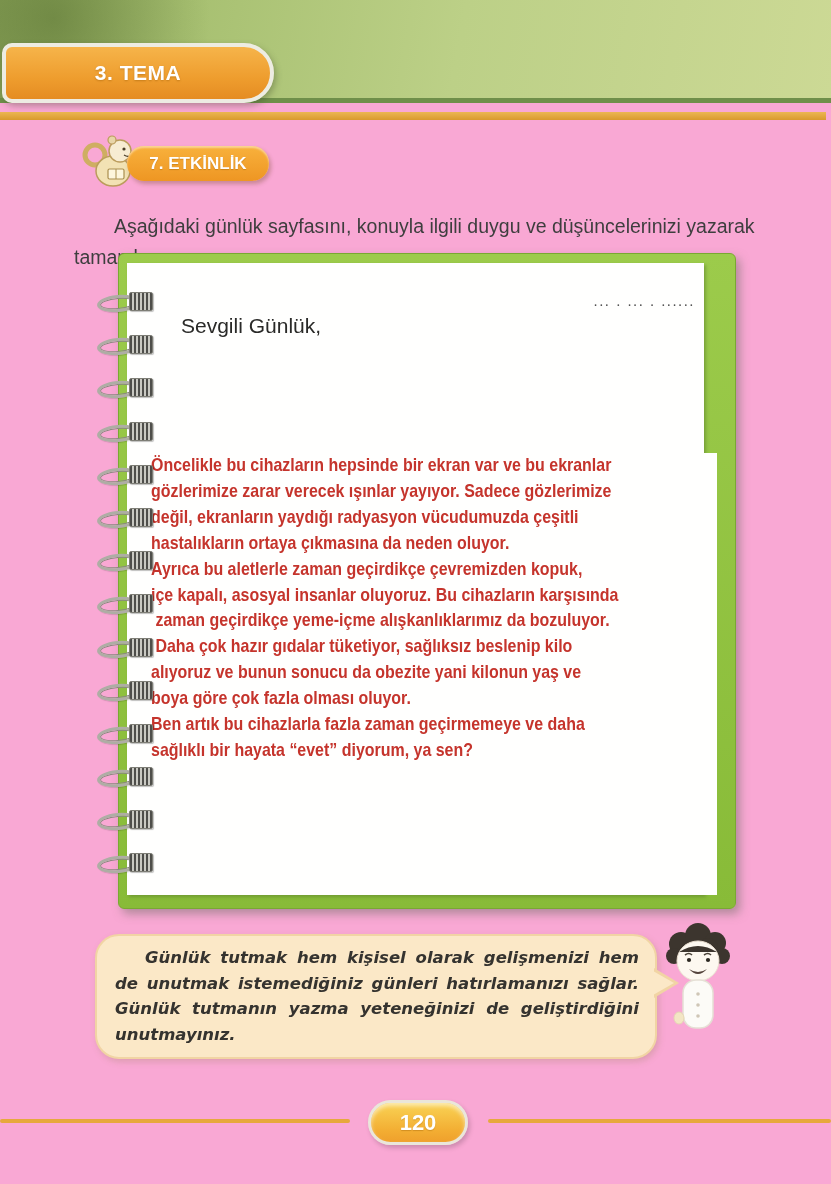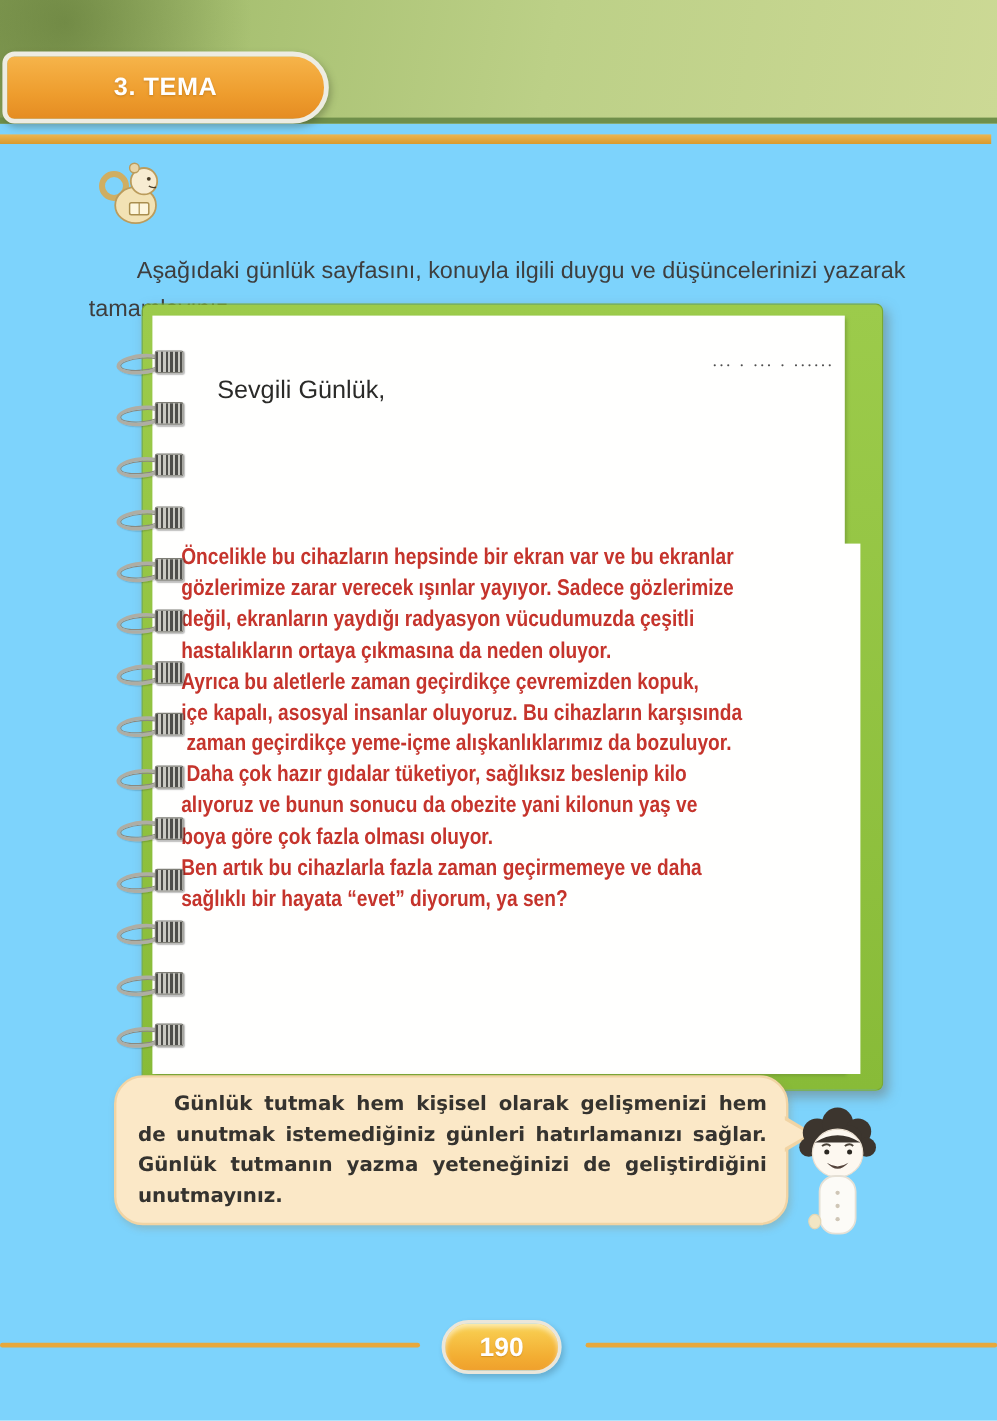--- a/index.html
+++ b/index.html
@@ -1,16 +1,16 @@
 <!DOCTYPE html>
 <html><head>
 <meta charset="utf-8">
 <style>
   html,body{margin:0;padding:0;background:#ffffff;}
-  #screen{position:relative;width:831px;height:1184px;background:#7dd3fc;overflow:hidden;
+  #screen{position:relative;width:831px;height:1184px;background:#f9a8d4;overflow:hidden;
           font-family:"Liberation Sans",sans-serif;}
 
   
   .header-band{position:absolute;left:0;top:0;width:831px;height:103px;
     background:linear-gradient(100deg,#8ea75c 0%,#a7c071 22%,#bcd087 55%,#ccd995 100%);}
   .header-band:before{content:"";position:absolute;left:0;top:0;width:300px;height:103px;
     background:radial-gradient(circle at 18% 18%,rgba(70,95,35,.45),rgba(70,95,35,0) 60%);}
   .header-band:after{content:"";position:absolute;left:0;bottom:0;width:100%;height:5px;background:#6f8f4a;}
   .header-rule{position:absolute;left:0;top:112px;width:826px;height:8px;
     background:linear-gradient(180deg,#ecb652,#d99a2d);}
@@ -53,23 +53,23 @@
   
   .rings{position:absolute;left:-22px;top:36px;display:flex;flex-direction:column;gap:21.2px;}
   .ring{position:relative;width:58px;height:22px;}
   .ring .wire{position:absolute;left:0;top:5px;width:36px;height:11px;border:3px solid #aeada4;
     border-radius:50%;transform:rotate(-5deg);box-shadow:inset 0 0 0 1px #8a897f, 1px 1px 1px rgba(0,0,0,.15);}
   .ring .slot{position:absolute;right:2px;top:2px;width:22px;height:17px;border-radius:2px;
     background:repeating-linear-gradient(90deg,#4e4e4a 0 2px,#c9c9c2 2px 4px);
     border:1px solid #7e7e76;box-shadow:1px 1px 1px rgba(0,0,0,.25);}
 
   
-  .bubble{position:absolute;left:95px;top:896px;width:562px;min-height:94px;box-sizing:border-box;
+  .bubble{position:absolute;left:95px;top:934px;width:562px;min-height:94px;box-sizing:border-box;
     background:#fbe8c7;border:2px solid #f1d4a4;border-radius:24px;
-    box-shadow:2px 3px 6px rgba(150,130,90,.28);}
+    box-shadow:2px 3px 6px rgba(150,130,90,.28);font-style:italic;}
   .bubble .tail-border{position:absolute;right:-24px;top:32px;width:0;height:0;
     border-top:15px solid transparent;border-bottom:15px solid transparent;border-left:25px solid #f1d4a4;}
   .bubble .tail-fill{position:absolute;right:-19px;top:35px;width:0;height:0;
     border-top:12px solid transparent;border-bottom:12px solid transparent;border-left:21px solid #fbe8c7;}
   .bubble p{margin:0;padding:9px 16px 10px 18px;font-family:"DejaVu Sans",sans-serif;font-weight:700;
     font-size:16.5px;line-height:25.5px;color:#35332f;text-align:justify;text-indent:30px;}
   .boy{position:absolute;left:652px;top:918px;}
 
   
   .rule-left{position:absolute;left:0;top:1119px;width:350px;height:4px;background:#e7a83c;border-radius:2px;}
@@ -96,20 +96,23 @@
     <svg width="60" height="58" viewBox="0 0 60 58">
       <circle cx="15" cy="22" r="10" fill="none" stroke="#cfae62" stroke-width="5"></circle>
       <ellipse cx="33" cy="38" rx="17" ry="15" fill="#f2e2b4" stroke="#bb9c5c" stroke-width="1.5"></ellipse>
       <circle cx="40" cy="18" r="11" fill="#f7ecd2" stroke="#bb9c5c" stroke-width="1.5"></circle>
       <circle cx="32" cy="7" r="4" fill="#e8d5a8" stroke="#bb9c5c" stroke-width="1.2"></circle>
       <circle cx="44" cy="16" r="1.6" fill="#4a3d28"></circle>
       <path d="M44 22 q3 2 6 1" stroke="#4a3d28" stroke-width="1.2" fill="none"></path>
       <rect x="28" y="36" width="16" height="10" rx="1.5" fill="#fdf6dd" stroke="#a98e4e" stroke-width="1.2"></rect>
       <line x1="36" y1="36" x2="36" y2="46" stroke="#a98e4e" stroke-width="1"></line>
     </svg>
+  </div>
+  <div class="activity-badge">
+    <span>7. ETKİNLİK</span>
   </div>
   <p class="instruction">Aşağıdaki günlük sayfasını, konuyla ilgili duygu ve düşüncelerinizi yazarak tamamlayınız.</p>
 
   <div class="notebook">
     <div class="nb-page"></div>
     <div class="nb-page-ext"></div>
 
     <div class="date-dots">... . ... . ......</div>
     <div class="salutation">Sevgili Günlük,</div>
 
@@ -215,16 +218,16 @@
       <circle cx="46" cy="76" r="1.8" fill="#cfc6b6"></circle>
         <circle cx="46" cy="87" r="1.8" fill="#cfc6b6"></circle>
       <circle cx="46" cy="98" r="1.8" fill="#cfc6b6"></circle>
       <ellipse cx="27" cy="100" rx="5" ry="6" fill="#f3e6c4" stroke="#e5d7b4" stroke-width="1"></ellipse>
     </svg>
   </div>
 
   <div class="rule-left"></div>
   <div class="rule-right"></div>
   <div class="page-pill">
-    <span>190</span>
+    <span>120</span>
   </div>
 
 </div>
 
 </body></html>

